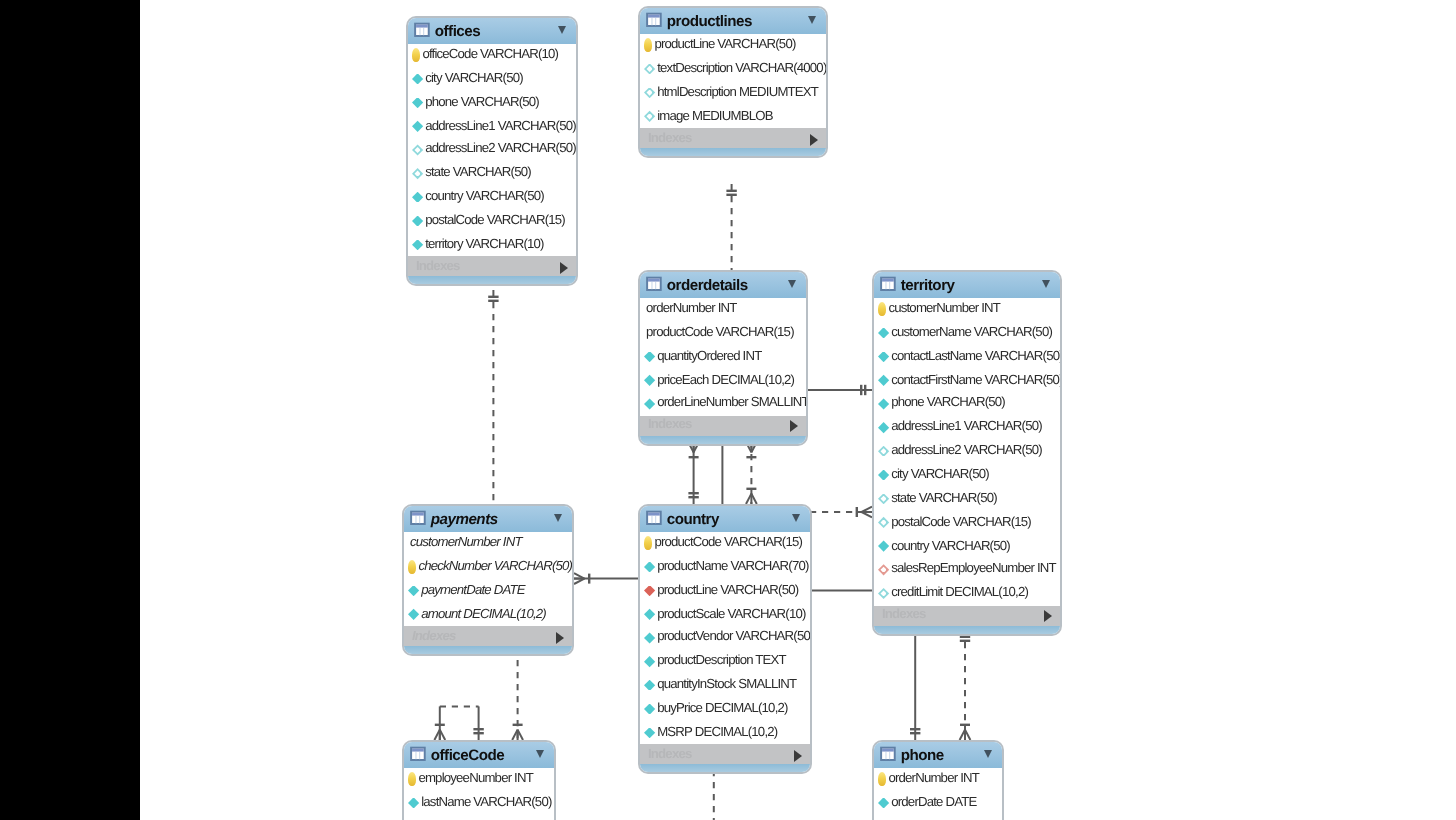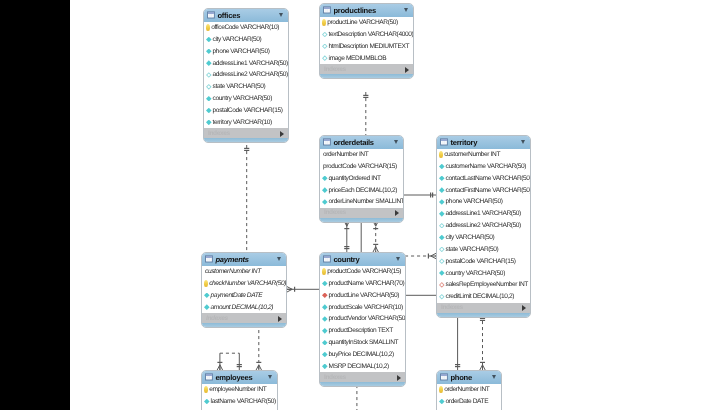--- a/index.html
+++ b/index.html
@@ -422,21 +422,21 @@
           </div>
           <div class="foot"></div>
         </div>
         <div class="tbl" style="left: 131px; top: 370px; width: 77px;">
           <div class="hdr">
             <svg class="tico" width="8.4" height="8.4" viewBox="0 0 9 9">
               <rect x="0.6" y="0.9" width="7.3" height="6.6" fill="#ffffff" stroke="#5f7fa5" stroke-width="1.05"></rect>
               <rect x="1.1" y="1.4" width="6.3" height="1.6" fill="#7d93c8"></rect>
               <path d="M3.2 3.2 V7.1 M5.2 3.2 V7.1" stroke="#c7d6e8" stroke-width="0.55"></path>
             </svg>
-            <span class="nm">employees</span>
+            <span class="nm">officeCode</span>
             <span class="car"></span>
           </div>
           <div class="cols">
             <div class="col">
               <span class="ic pk"></span>
               <span class="cn">employeeNumber INT</span>
             </div>
             <div class="col">
               <span class="ic dia"></span>
               <span class="cn">lastName VARCHAR(50)</span>

